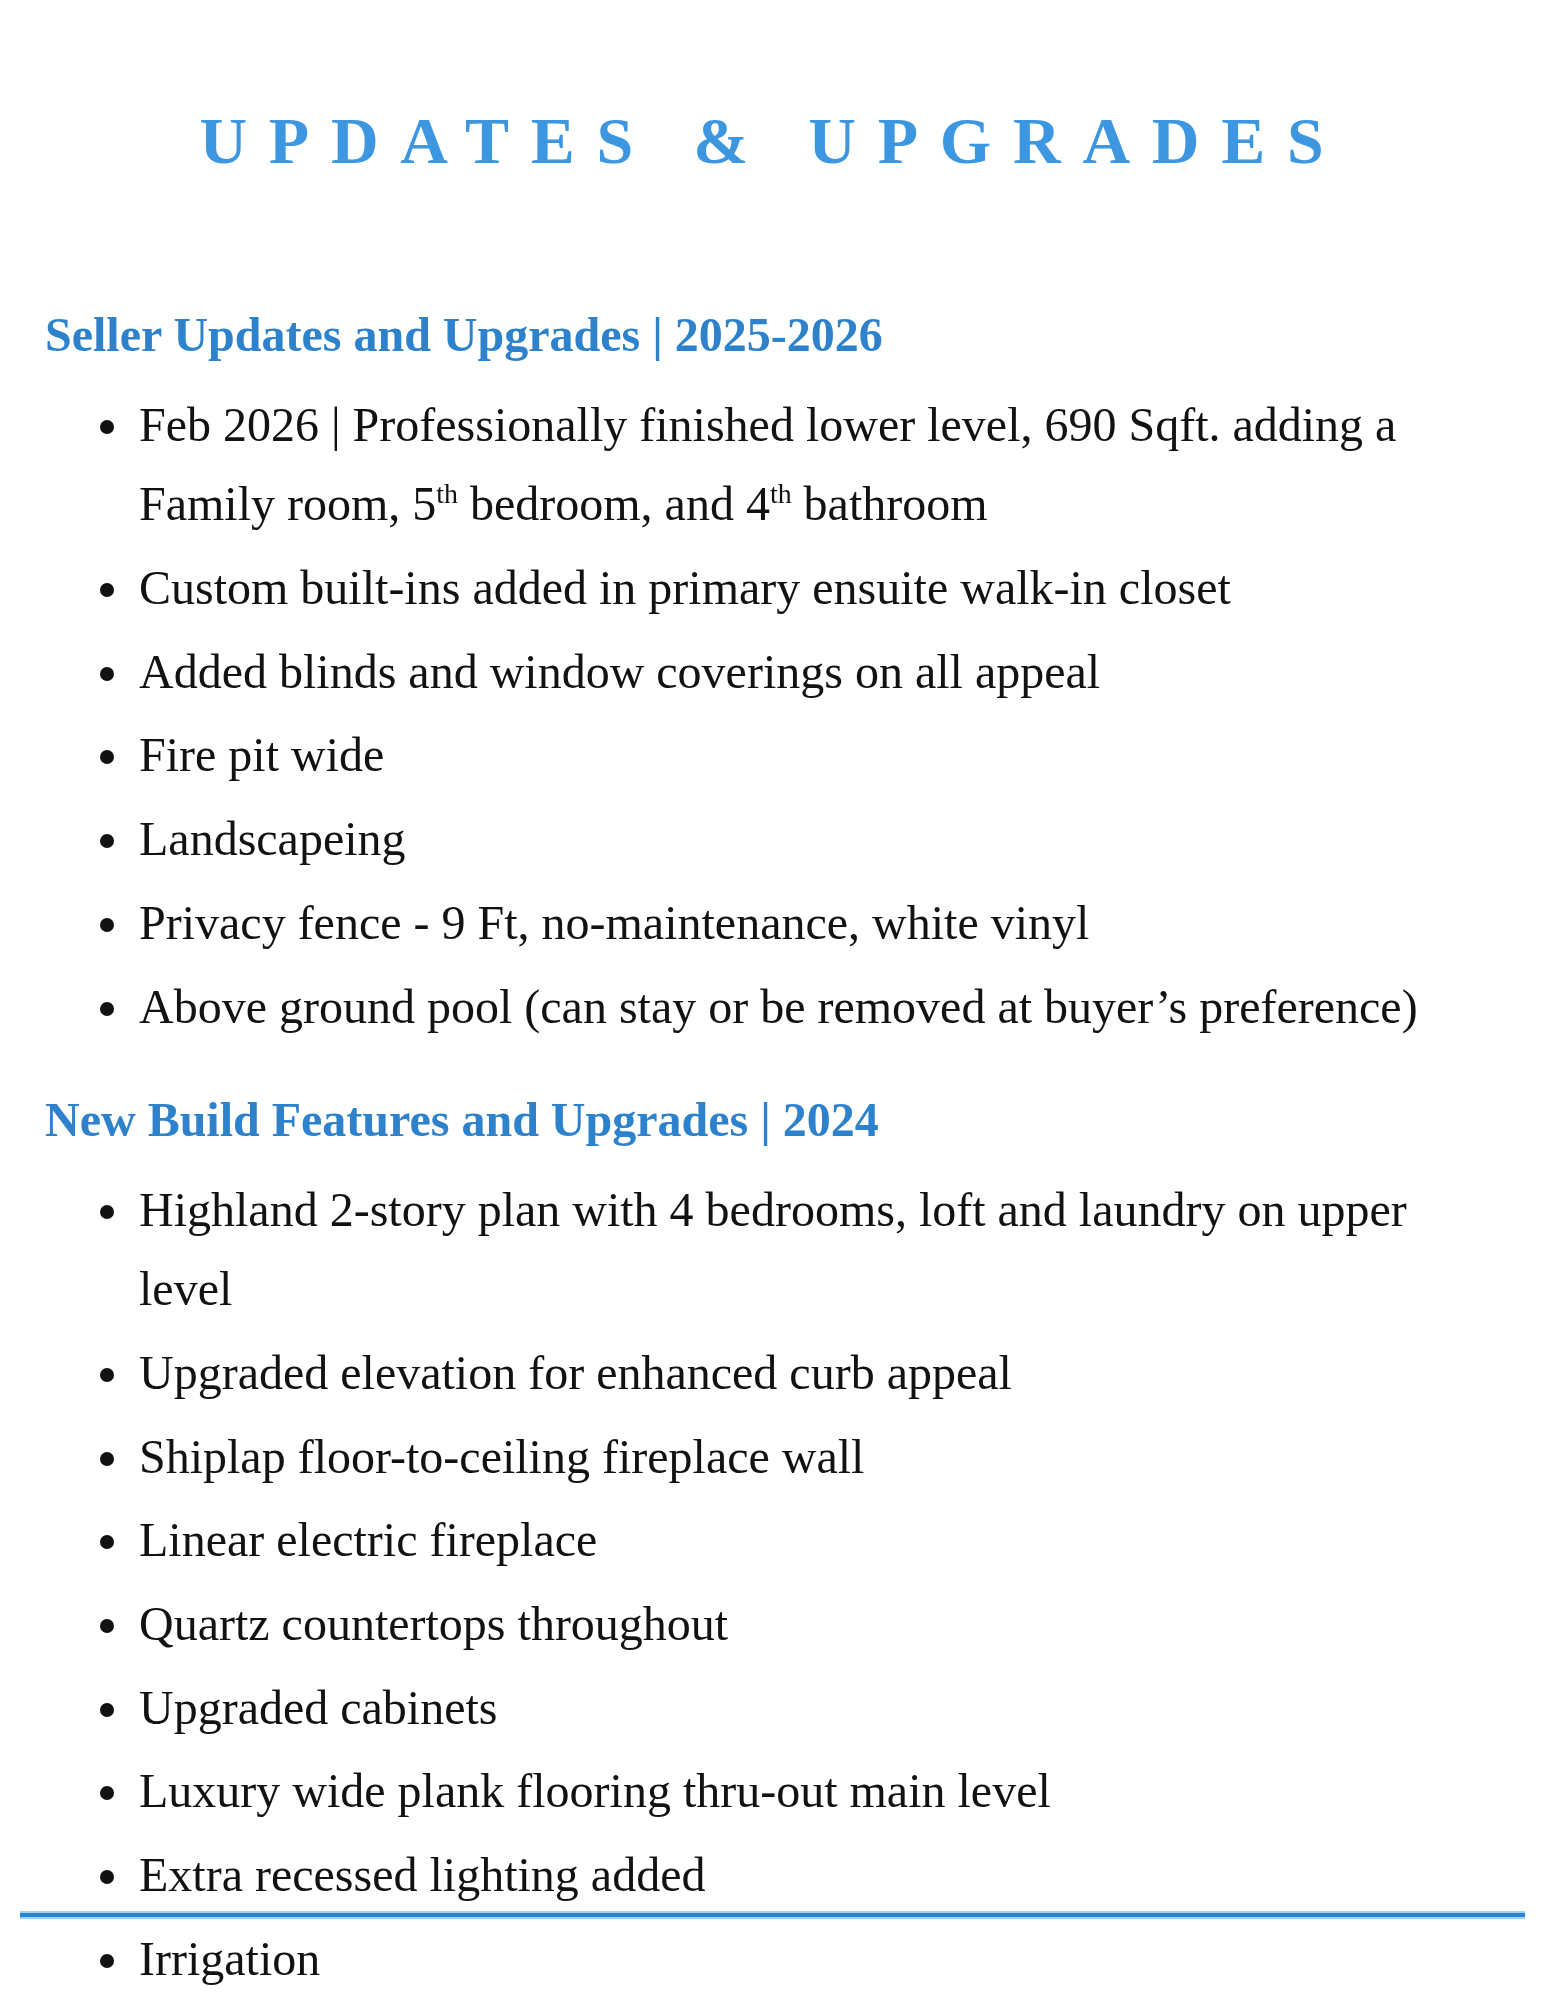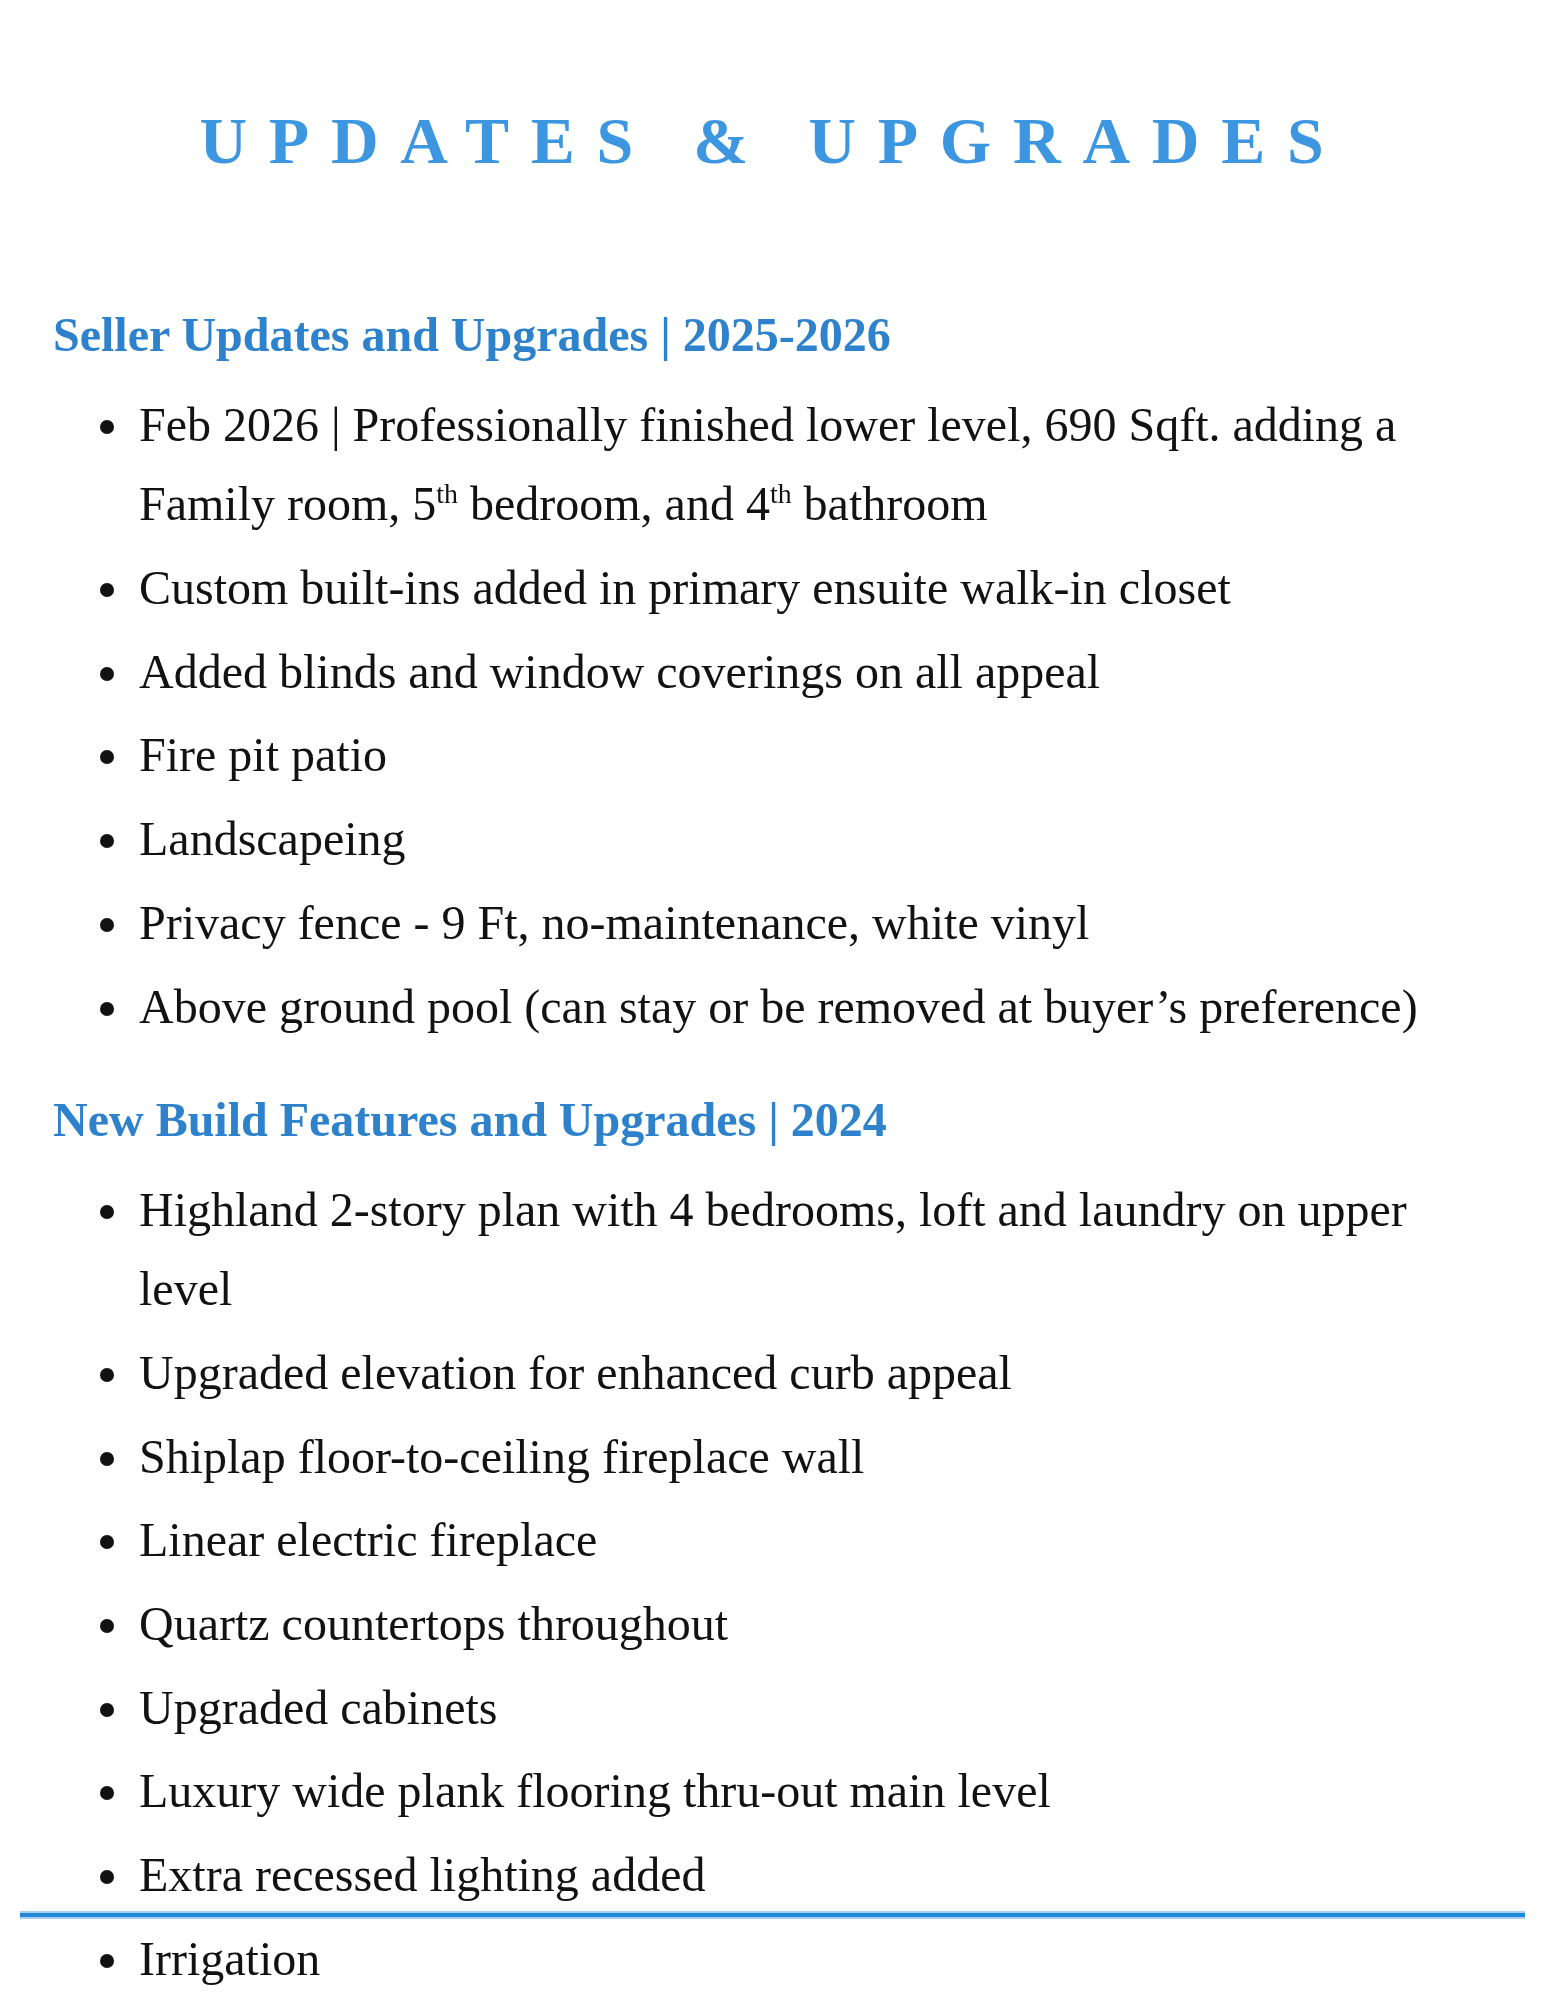--- a/index.html
+++ b/index.html
@@ -39,21 +39,21 @@
     color: var(--text-black);
     font-size: 57px;
     font-weight: 700;
     line-height: 1.1;
   }
   .section-heading {
     color: var(--heading-blue);
     font-size: 48px;
     font-weight: 700;
     line-height: 1.15;
-    margin: 8px;
+    margin: 0;
   }
   .section-heading.first { margin-top: 132px; }
   .section-heading.second { margin-top: 46px; }
   ul.bullet-list {
     margin: 24px 0 0 0;
     padding: 0 0 0 90px;
     font-size: 48px;
     line-height: 1.64;
     list-style: disc outside;
   }
@@ -84,21 +84,21 @@
 
   <h1 class="doc-title">UPDATES  &amp;  UPGRADES</h1>
 
 
   <h3 class="section-heading first">Seller Updates and Upgrades | 2025-2026</h3>
 
   <ul class="bullet-list">
     <li><span>Feb 2026 | Professionally finished lower level, 690 Sqft. adding a Family room, 5</span><sup>th</sup><span> bedroom, and 4</span><sup>th</sup><span> bathroom</span></li>
     <li>Custom built-ins added in primary ensuite walk-in closet</li>
     <li>Added blinds and window coverings on all appeal</li>
-    <li>Fire pit patio</li>
+    <li>Fire pit wide</li>
     <li>Landscapeing</li>
     <li>Privacy fence - 9 Ft, no-maintenance, white vinyl</li>
     <li>Above ground pool (can stay or be removed at buyer’s preference)</li>
   </ul>
 
   <h3 class="section-heading second">New Build Features and Upgrades | 2024</h3>
 
   <ul class="bullet-list">
     <li>Highland 2-story plan with 4 bedrooms, loft and laundry on upper level</li>
     <li>Upgraded elevation for enhanced curb appeal</li>

